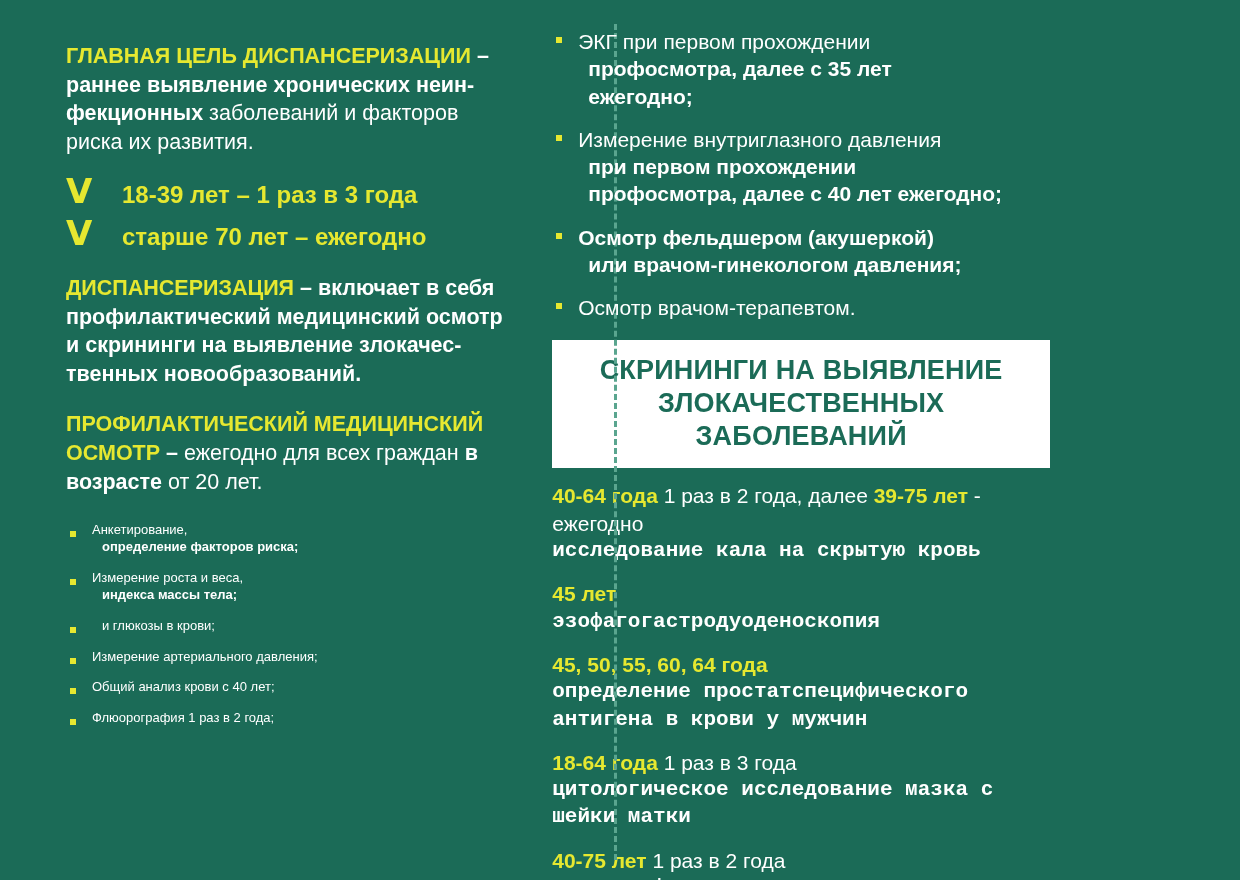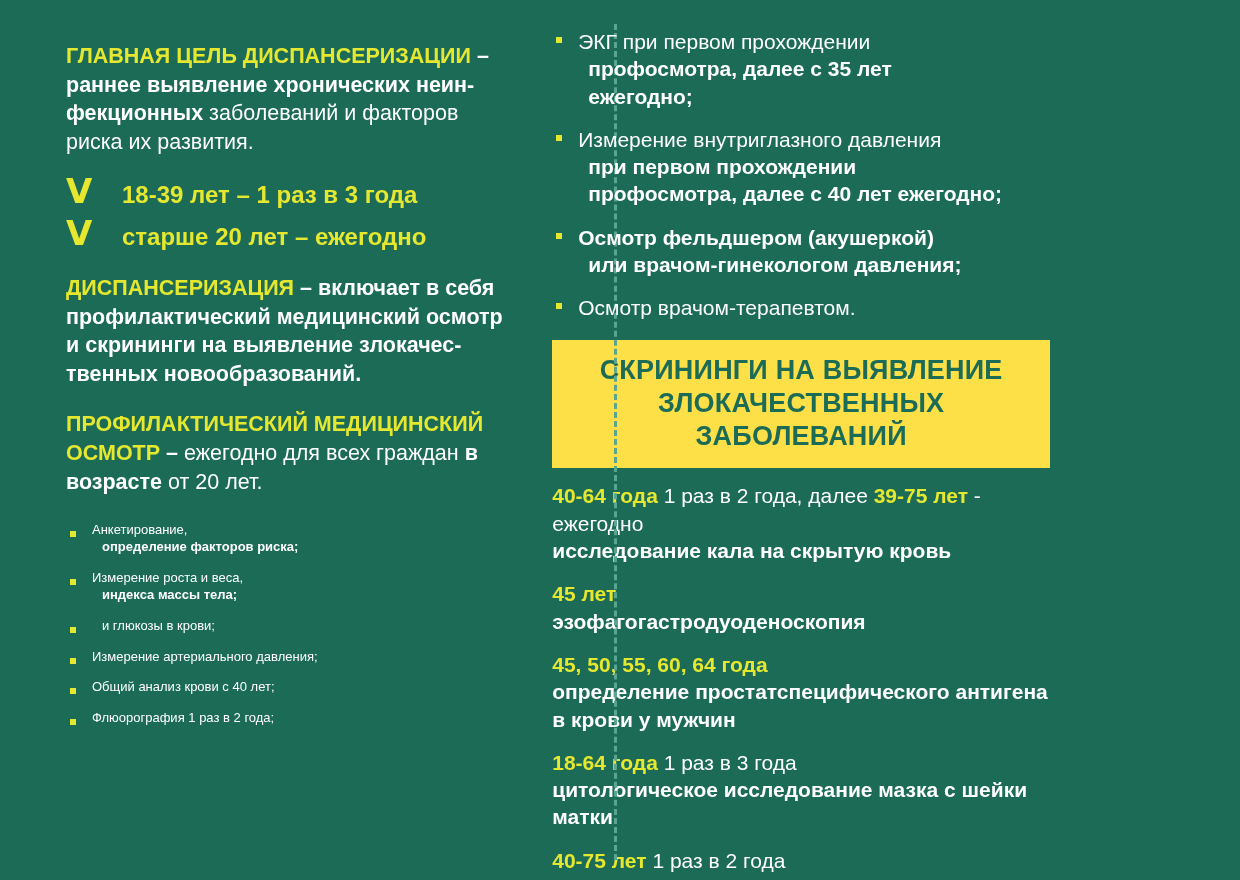--- a/index.html
+++ b/index.html
@@ -113,41 +113,41 @@
   }
   ul.bullets li .bold { font-weight: bold; }
   ul.bullets li .indent { display: block; padding-left: 10px; }
 
   .col-right ul.bullets li {
     margin-bottom: 16px;
     font-size: 21px;
   }
 
   .screening-banner {
-    background: #fde047;
+    background: #ffffff;
     color: #1b6b57;
     font-weight: bold;
     font-size: 27px;
     line-height: 1.22;
     text-align: center;
     padding: 14px 10px 16px 10px;
     margin-top: 18px;
     margin-bottom: 14px;
     letter-spacing: 0.2px;
   }
 
   .screen-item {
     font-size: 21px;
     line-height: 1.3;
     margin-bottom: 16px;
     font-weight: bold;
   }
   .screen-item .reg { font-weight: normal; }
   .screen-item .age { color: #e6e830; font-weight: bold; }
-  .screen-item .name { display: block; }
+  .screen-item .name { display: block; font-family: Liberation Mono, monospace; }
 </style>
 </head>
 <body>
 
 <div class="poster">
 
   <div class="divider"></div>
 
   <div class="col-left">
 
@@ -157,21 +157,21 @@
       <span class="white">раннее выявление хронических неин-фекционных</span>
       <span class="white light">заболеваний и факторов риска их развития.</span>
     </div>
 
     <div class="check-row">
       <span class="check-mark">V</span>
       <span class="check-text yellow">18-39 лет – 1 раз в 3 года</span>
     </div>
     <div class="check-row">
       <span class="check-mark">V</span>
-      <span class="check-text yellow">старше 20 лет – ежегодно</span>
+      <span class="check-text yellow">старше 70 лет – ежегодно</span>
     </div>
 
     <div class="para block-disp">
       <span class="yellow">ДИСПАНСЕРИЗАЦИЯ</span>
       <span class="white">– включает в себя профилактический медицинский осмотр и скрининги на выявление злокачес-твенных новообразований.</span>
     </div>
 
     <div class="para block-prof">
       <span class="yellow">ПРОФИЛАКТИЧЕСКИЙ МЕДИЦИНСКИЙ ОСМОТР</span>
       <span class="white">–</span>

